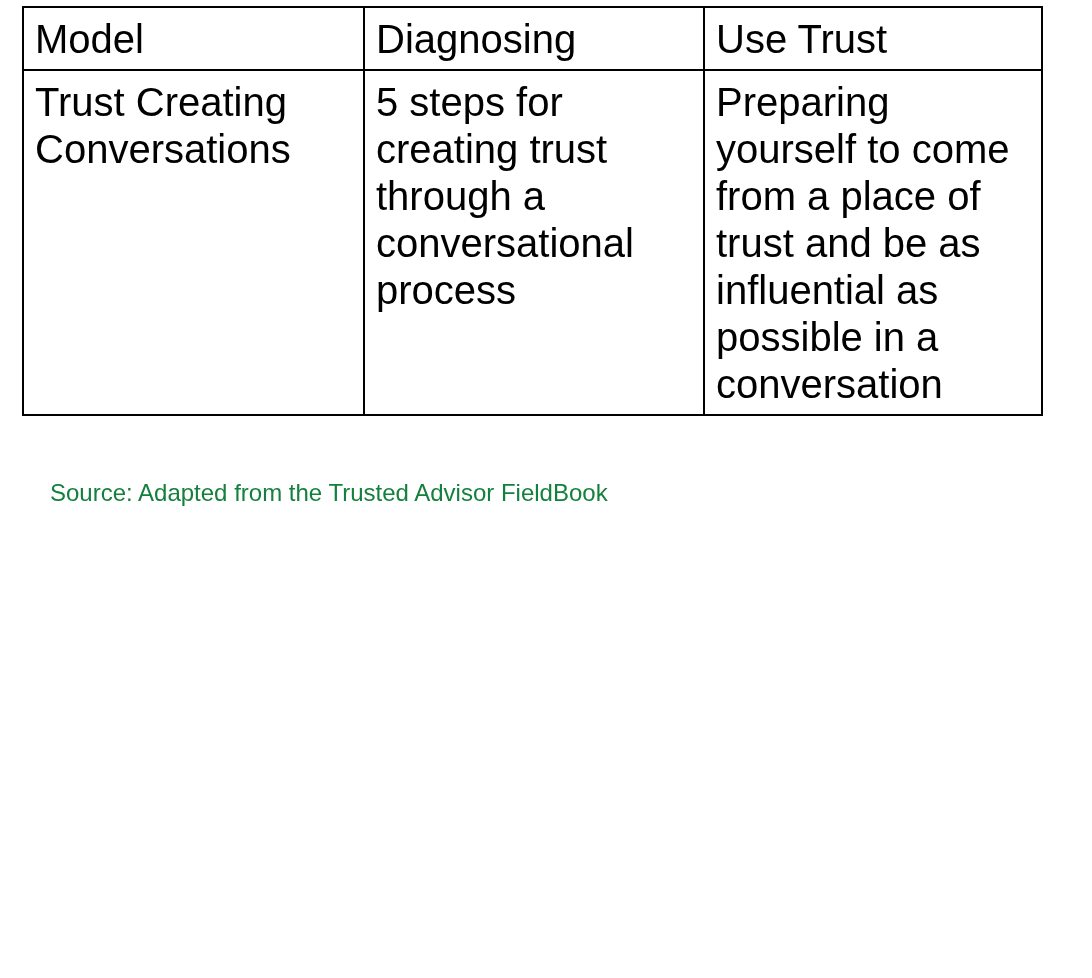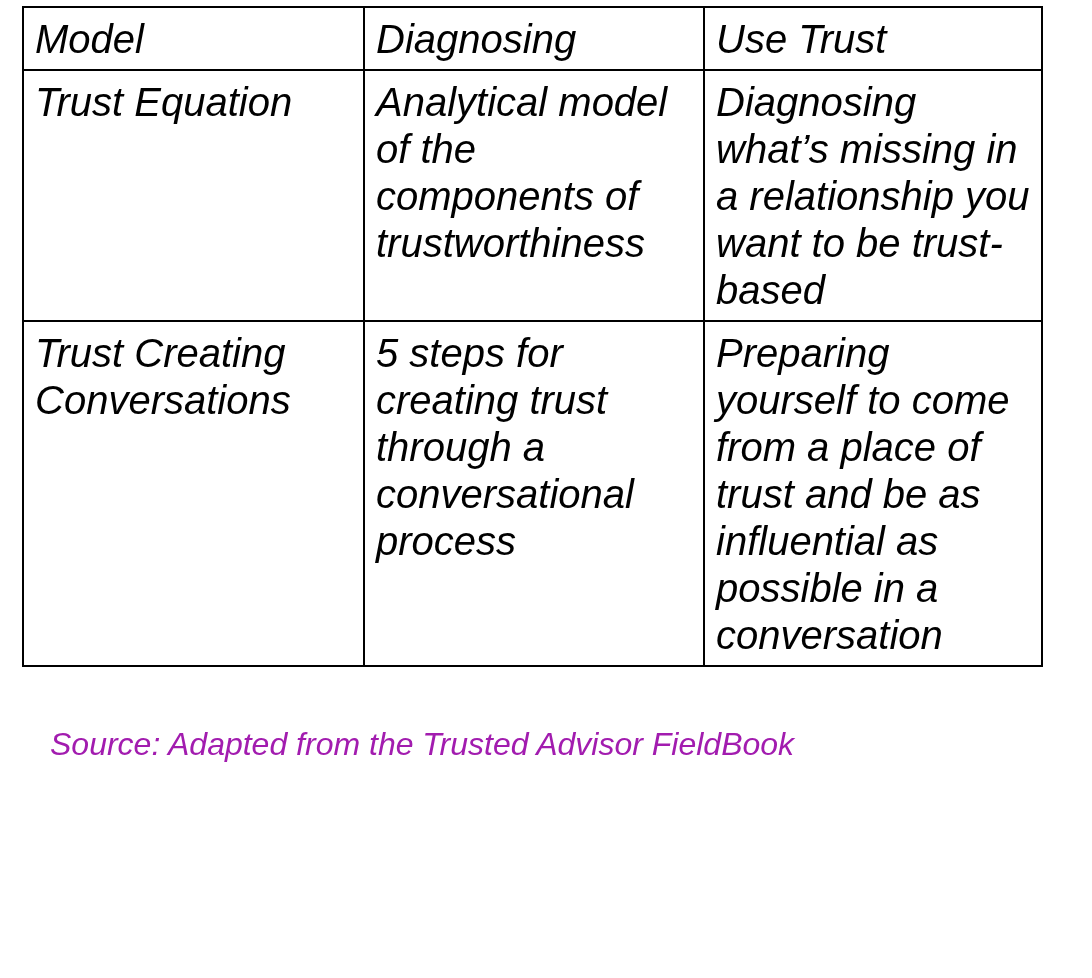--- a/index.html
+++ b/index.html
@@ -10,21 +10,20 @@
     height: 978px;
     overflow: hidden;
   }
   .page {
     box-sizing: border-box;
     width: 1092px;
     height: 978px;
     padding: 6px 0 8px 22px;
     font-family: "Liberation Sans", sans-serif;
     color: #000000;
-    font-style: italic;
   }
   table.models-table {
     border-collapse: collapse;
     table-layout: fixed;
     width: 1019px;
     background: #ffffff;
   }
   table.models-table col.c1 { width: 341px; }
   table.models-table col.c2 { width: 340px; }
   table.models-table col.c3 { width: 338px; }
@@ -35,23 +34,23 @@
     text-align: left;
     font-weight: normal;
     font-size: 40px;
     line-height: 47px;
     padding: 8px 10px 6px 11px;
     white-space: pre-line;
     overflow: hidden;
   }
   .source-note {
     margin: 58px 0 12px 28px;
-    font-size: 32px;
+    font-size: 24px;
     line-height: 38px;
-    color: #a21caf;
+    color: #15803d;
   }
 </style>
 </head>
 <body>
 
 <div class="page">
 
   <table class="models-table">
     <colgroup>
       <col class="c1">
@@ -59,32 +58,20 @@
       <col class="c3">
     </colgroup>
     <thead>
       <tr>
         <th>Model</th>
         <th>Diagnosing</th>
         <th>Use Trust</th>
       </tr>
     </thead>
     <tbody>
-      <tr>
-        <td>Trust Equation</td>
-        <td>Analytical model
-of the
-components of
-trustworthiness</td>
-        <td>Diagnosing
-what’s missing in
-a relationship you
-want to be trust-
-based</td>
-      </tr>
       <tr>
         <td>Trust Creating
 Conversations</td>
         <td>5 steps for
 creating trust
 through a
 conversational
 process</td>
         <td>Preparing
 yourself to come

